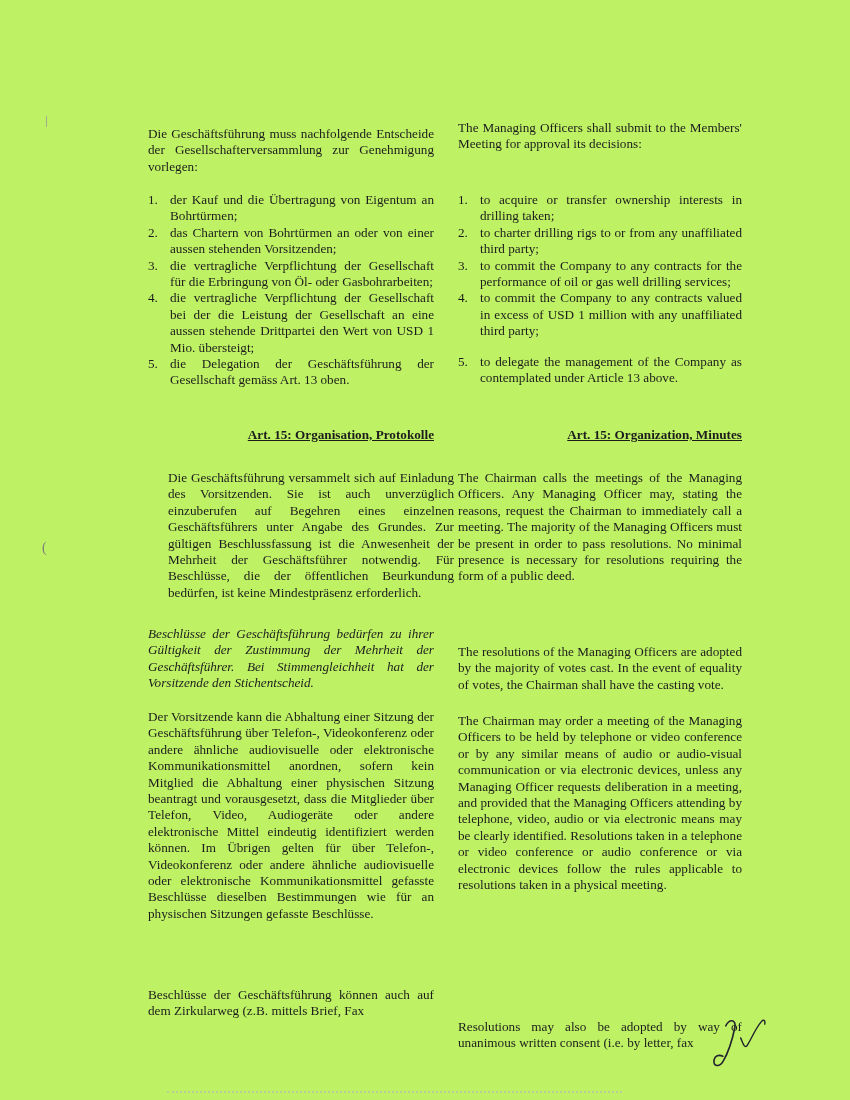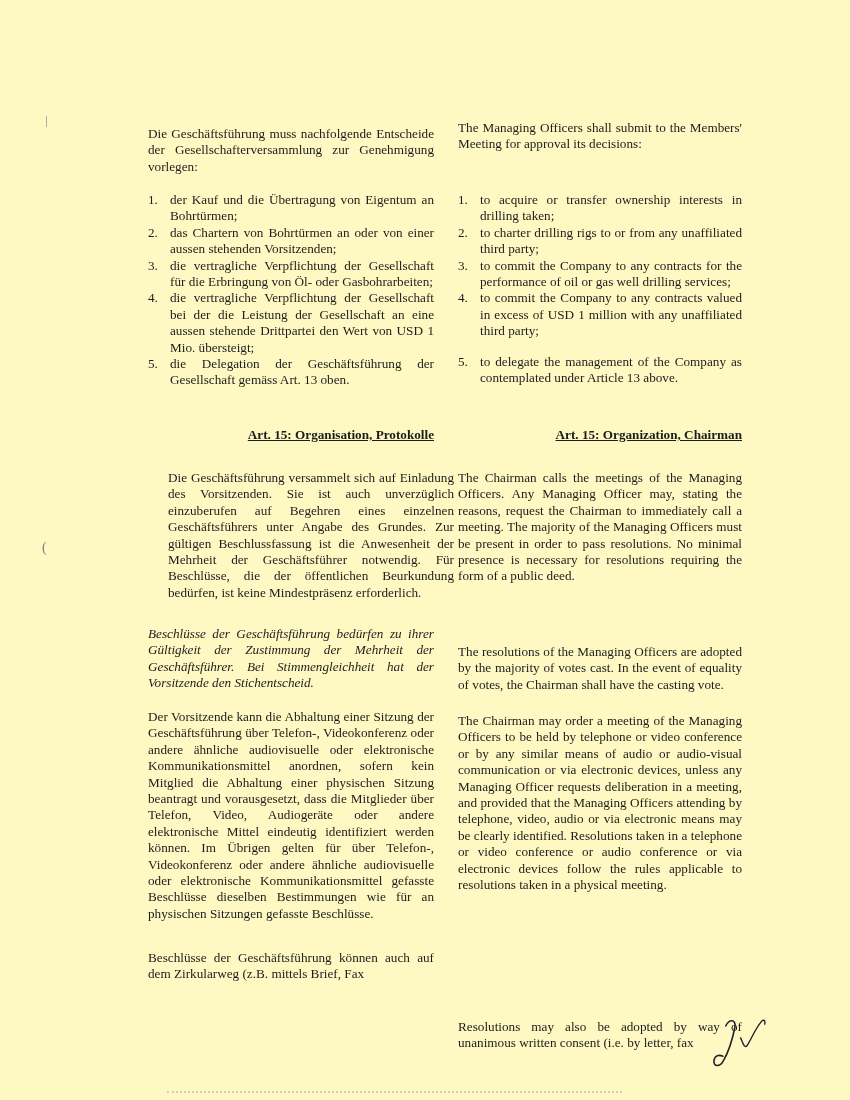--- a/index.html
+++ b/index.html
@@ -5,21 +5,21 @@
   html, body {
     margin: 0;
     padding: 0;
     background: #e8e8e6;
   }
   .sheet {
     position: relative;
     width: 850px;
     height: 1100px;
     margin: 0 auto;
-    background: #fef9c3;
+    background: #bef264;
     font-family: "Liberation Serif", "DejaVu Serif", serif;
     color: #1c1c1c;
     overflow: hidden;
   }
   .col {
     position: absolute;
     top: 0;
     height: 100%;
   }
   .col-de { left: 148px; width: 286px; }
@@ -35,21 +35,21 @@
     text-align: justify;
   }
 
   
   .col-de .b-intro { top: 126px; }
   .col-de .b-list  { top: 192px; }
   .col-de .b-head  { top: 427px; }
   .col-de .b-p1    { top: 470px; margin-left: 20px; }
   .col-de .b-p2    { top: 626px; font-style: italic; }
   .col-de .b-p3    { top: 709px; }
-  .col-de .b-p4    { top: 950px; }
+  .col-de .b-p4    { top: 987px; }
 
   
   .col-en .b-intro { top: 120px; }
   .col-en .b-list  { top: 192px; }
   .col-en .b-head  { top: 427px; }
   .col-en .b-p1    { top: 470px; }
   .col-en .b-p2    { top: 644px; }
   .col-en .b-p3    { top: 713px; }
   .col-en .b-p4    { top: 1019px; }
 
@@ -175,21 +175,21 @@
       <li>
         <span class="num">4.</span>
         <span class="li-text">to commit the Company to any contracts valued in excess of USD 1 million with any unaffiliated third party;</span>
       </li>
       <li class="gap-before">
         <span class="num">5.</span>
         <span class="li-text">to delegate the management of the Company as contemplated under Article 13 above.</span>
       </li>
     </ol>
 
-    <h2 class="block b-head heading">Art. 15: Organization, Chairman</h2>
+    <h2 class="block b-head heading">Art. 15: Organization, Minutes</h2>
 
     <p class="block b-p2">The resolutions of the Managing Officers are adopted by the majority of votes cast. In the event of equality of votes, the Chairman shall have the casting vote.</p>
     <p class="block b-p1">The Chairman calls the meetings of the Managing Officers. Any Managing Officer may, stating the reasons, request the Chairman to immediately call a meeting. The majority of the Managing Officers must be present in order to pass resolutions. No minimal presence is necessary for resolutions requiring the form of a public deed.</p>
     <p class="block b-p3">The Chairman may order a meeting of the Managing Officers to be held by telephone or video conference or by any similar means of audio or audio-visual communication or via electronic devices, unless any Managing Officer requests deliberation in a meeting, and provided that the Managing Officers attending by telephone, video, audio or via electronic means may be clearly identified. Resolutions taken in a telephone or video conference or audio conference or via electronic devices follow the rules applicable to resolutions taken in a physical meeting.</p>
     <p class="block b-p4">Resolutions may also be adopted by way of unanimous written consent (i.e. by letter, fax</p>
   </div>
 
   <div class="signature">
     <svg width="72" height="58" viewBox="0 0 72 58" xmlns="http://www.w3.org/2000/svg">
       <path d="M24 11 C28 4 35 5 33 13 C30 24 25 37 19 46 C15 52 8 51 10 44 C11 40 15 39 19 41" fill="none" stroke="#22222e" stroke-width="1.6" stroke-linecap="round"></path>

